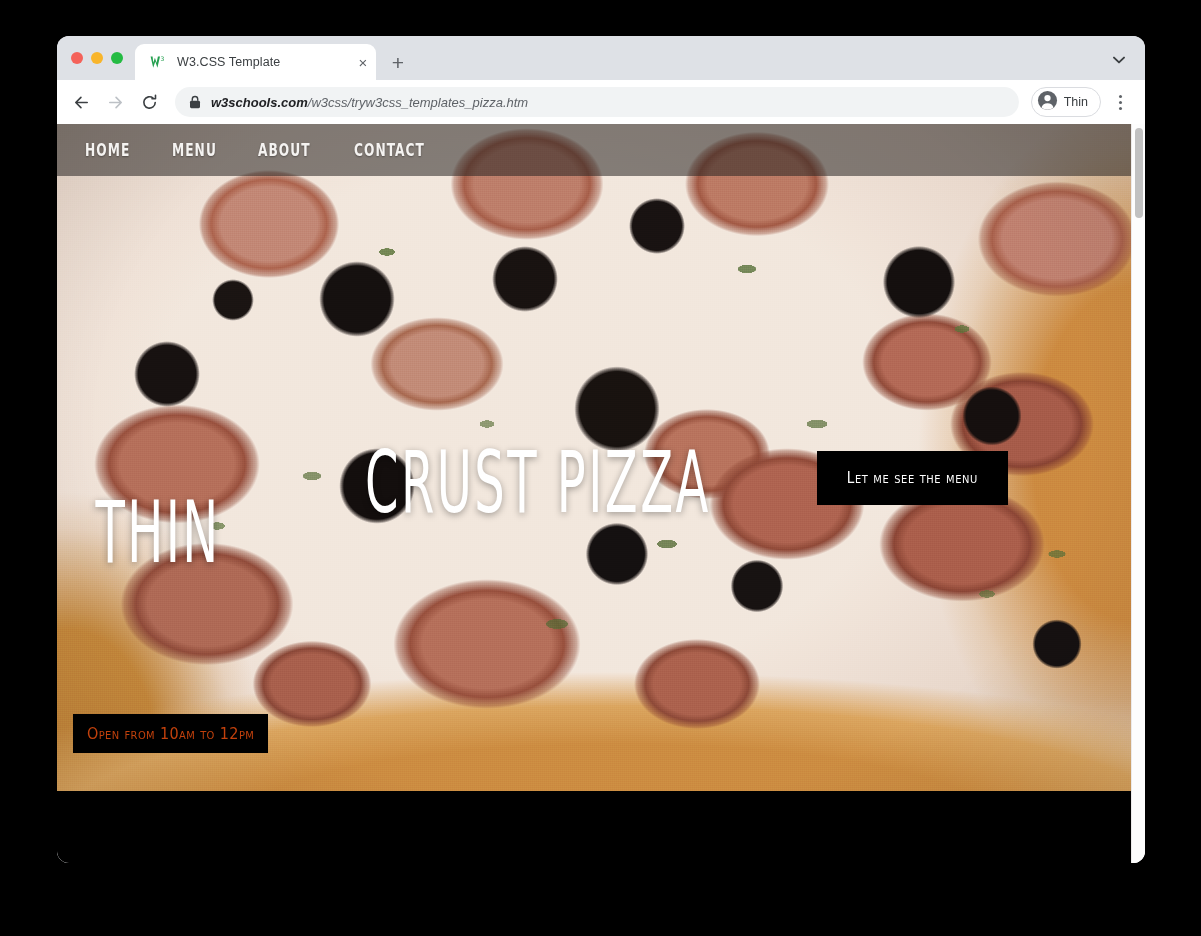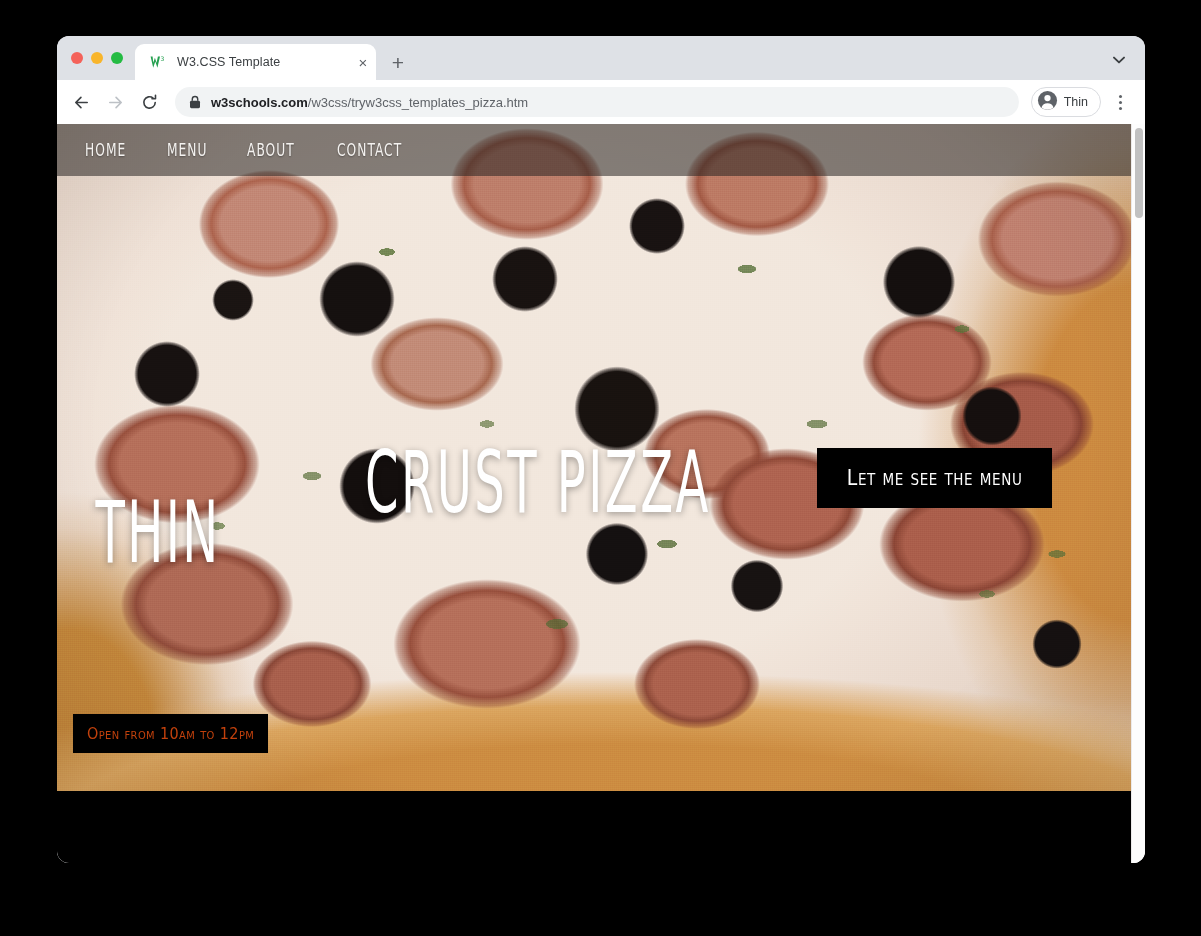--- a/index.html
+++ b/index.html
@@ -128,20 +128,21 @@
     gap: 10px;
     min-width: 0;
   }
   .lock-icon { flex: 0 0 auto; display: flex; align-items: center; }
   .omnibox-url {
     font-size: 13px;
     color: #5f6368;
     white-space: nowrap;
     overflow: hidden;
     text-overflow: ellipsis;
+    font-style: italic;
   }
   .omnibox-url b { color: #202124; font-weight: 700; }
 
   .profile-chip {
     flex: 0 0 auto;
     height: 30px;
     margin-left: 10px;
     border: 1px solid #dadce0;
     border-radius: 15px;
     display: flex;
@@ -260,20 +261,21 @@
 
   
   .site-nav {
     position: absolute;
     top: 0; left: 0; right: 0;
     height: 52px;
     background: rgba(40,36,34,0.55);
     display: flex;
     align-items: center;
     padding-left: 16px;
+    font-weight: bold;
   }
   .nav-link {
     color: #f5f3f1;
     font-family: "DejaVu Sans Condensed", "Liberation Sans Narrow", "Liberation Sans", sans-serif;
     font-size: 17px;
     letter-spacing: 1.3px;
     text-transform: uppercase;
     padding: 8px 15px;
     transform: scaleX(0.8);
     transform-origin: left center;
@@ -310,21 +312,21 @@
     text-transform: uppercase;
     font-weight: 400;
     transform: scaleX(0.62);
     text-shadow: 0 2px 10px rgba(0,0,0,.35);
   }
   .hero-cta {
     margin-top: 40px;
     background: #000000;
     color: #ffffff;
     font-family: "DejaVu Sans Condensed", "Liberation Sans Narrow", "Liberation Sans", sans-serif;
-    font-size: 21px;
+    font-size: 15px;
     letter-spacing: 0.6px;
     padding: 18px 30px;
     font-variant: small-caps;
     pointer-events: auto;
     white-space: nowrap;
   }
 
   
   .hours-banner {
     position: absolute;

